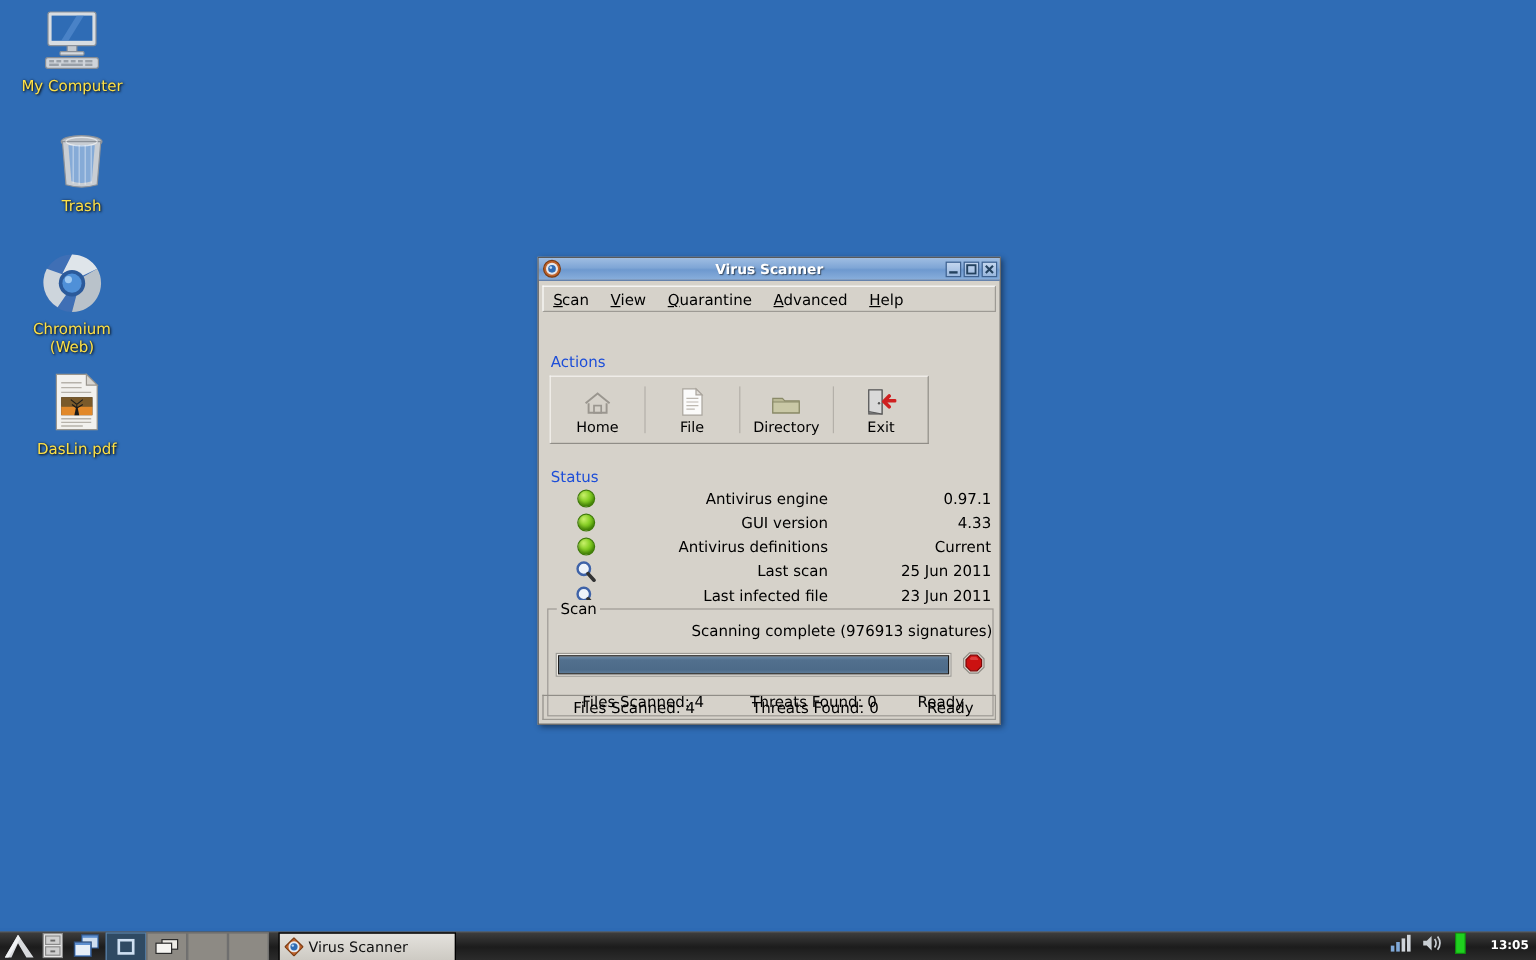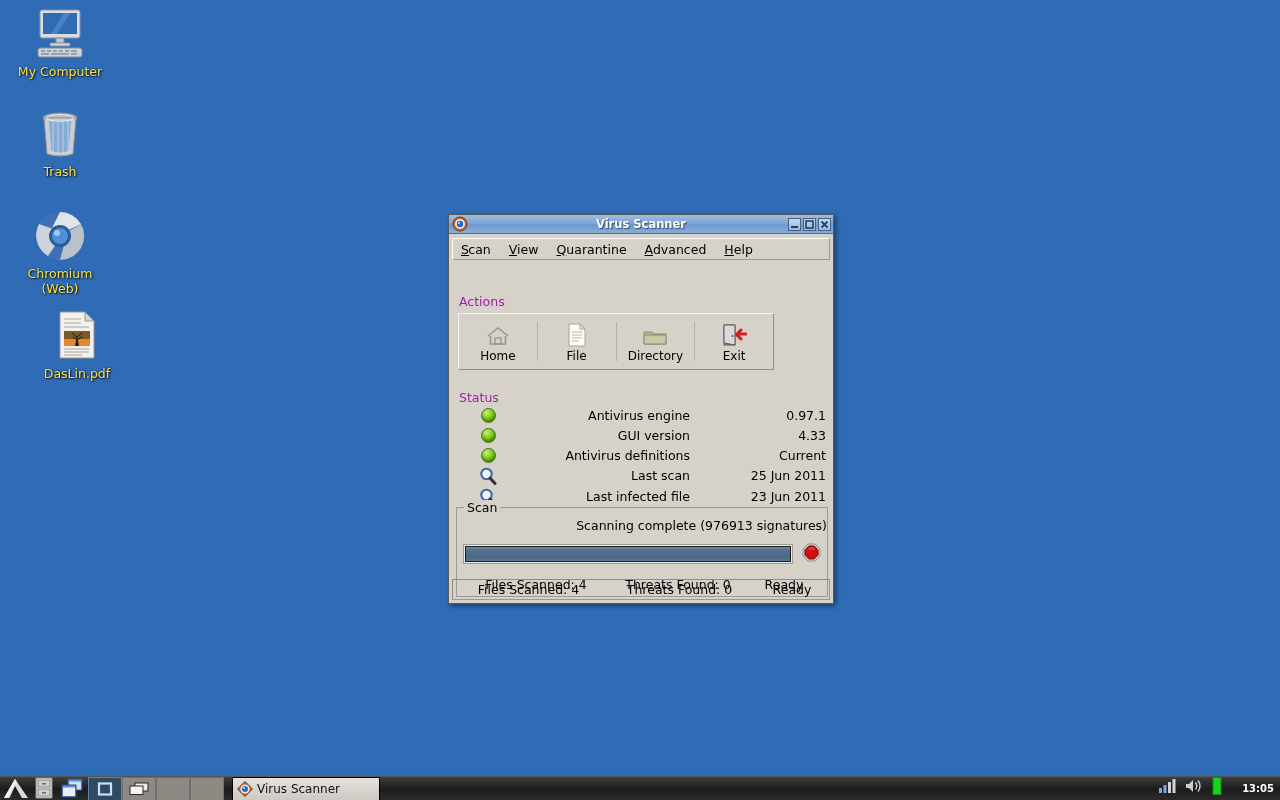--- a/index.html
+++ b/index.html
@@ -90,21 +90,21 @@
     border: 1px solid #9d9a94;
     border-top-color: #fdfdfc;
     border-left-color: #fdfdfc;
     display: flex; align-items: center;
     padding-left: 8px;
     gap: 18px;
   }
   .menuitem { font-size: 12.5px; color: #000; cursor: default; }
   .menuitem u { text-decoration: underline; }
 
-  .section-label { font-size: 12.5px; color: #a21caf; }
+  .section-label { font-size: 12.5px; color: #1d4ed8; }
 
   
   #actions-label { position: absolute; left: 10px; top: 79px; }
   .toolbar {
     position: absolute; left: 9px; top: 98px;
     width: 316px; height: 57px;
     background: #d6d2ca;
     border: 1px solid #f5f3ef;
     border-right-color: #908d87; border-bottom-color: #908d87;
     display: flex; align-items: stretch;
@@ -259,21 +259,21 @@
             <rect x="39" y="42" width="6" height="2"></rect>
           <rect x="9" y="45" width="8" height="2"></rect>
             <rect x="19" y="45" width="18" height="2"></rect>
           <rect x="39" y="45" width="6" height="2"></rect>
         </g>
       </svg>
     </span>
     <span class="cap">My Computer</span>
   </div>
 
-  <div class="dicon" style="left:4px; top:108px;">
+  <div class="dicon" style="left:12px; top:108px;">
     <span class="glyph">
       <svg width="56" height="52" viewBox="0 0 56 52">
         <ellipse cx="28" cy="10" rx="17" ry="5" fill="#b9bec4" stroke="#8b9199"></ellipse>
         <path d="M12 10 L15 46 Q28 50 41 46 L44 10 Z" fill="#c9ced4" stroke="#8b9199"></path>
         <path d="M17 13 L19.5 43 Q28 46 36.5 43 L39 13 Z" fill="#6f9fd8" opacity="0.75"></path>
         <path d="M17 13 L19.5 43 Q28 46 36.5 43 L39 13 Z" fill="url(#)" opacity="0"></path>
         <g stroke="#ffffff" stroke-width="1" opacity="0.45">
           <line x1="21" y1="13" x2="21" y2="45"></line>
             <line x1="26" y1="13" x2="26" y2="46"></line>
           <line x1="31" y1="13" x2="31" y2="46"></line>
@@ -294,21 +294,21 @@
         <path d="M47 14 A24 24 0 0 1 26 50 L31 31 A9 9 0 0 0 33 22 Z" fill="#b9c2ca"></path>
         <circle cx="26" cy="26" r="11" fill="#2b5a9b"></circle>
         <circle cx="26" cy="26" r="8" fill="#4f90d8"></circle>
         <circle cx="23" cy="23" r="3" fill="#a8d0f5" opacity="0.9"></circle>
       </svg>
     </span>
     <span class="cap">Chromium</span>
     <span class="cap">(Web)</span>
   </div>
 
-  <div class="dicon" style="left:21px; top:310px;">
+  <div class="dicon" style="left:8px; top:310px;">
     <span class="glyph">
       <svg width="44" height="52" viewBox="0 0 44 52">
         <path d="M5 2 H30 L39 11 V48 H5 Z" fill="#f2f1ee" stroke="#9a968f"></path>
         <path d="M30 2 L39 11 H30 Z" fill="#d8d5cf" stroke="#9a968f"></path>
         <g stroke="#b6b2aa" stroke-width="1.2">
           <line x1="9" y1="9" x2="26" y2="9"></line>
             <line x1="9" y1="13" x2="26" y2="13"></line>
           <line x1="9" y1="17" x2="34" y2="17"></line>
           <line x1="9" y1="39" x2="34" y2="39"></line>
             <line x1="9" y1="42" x2="34" y2="42"></line>

